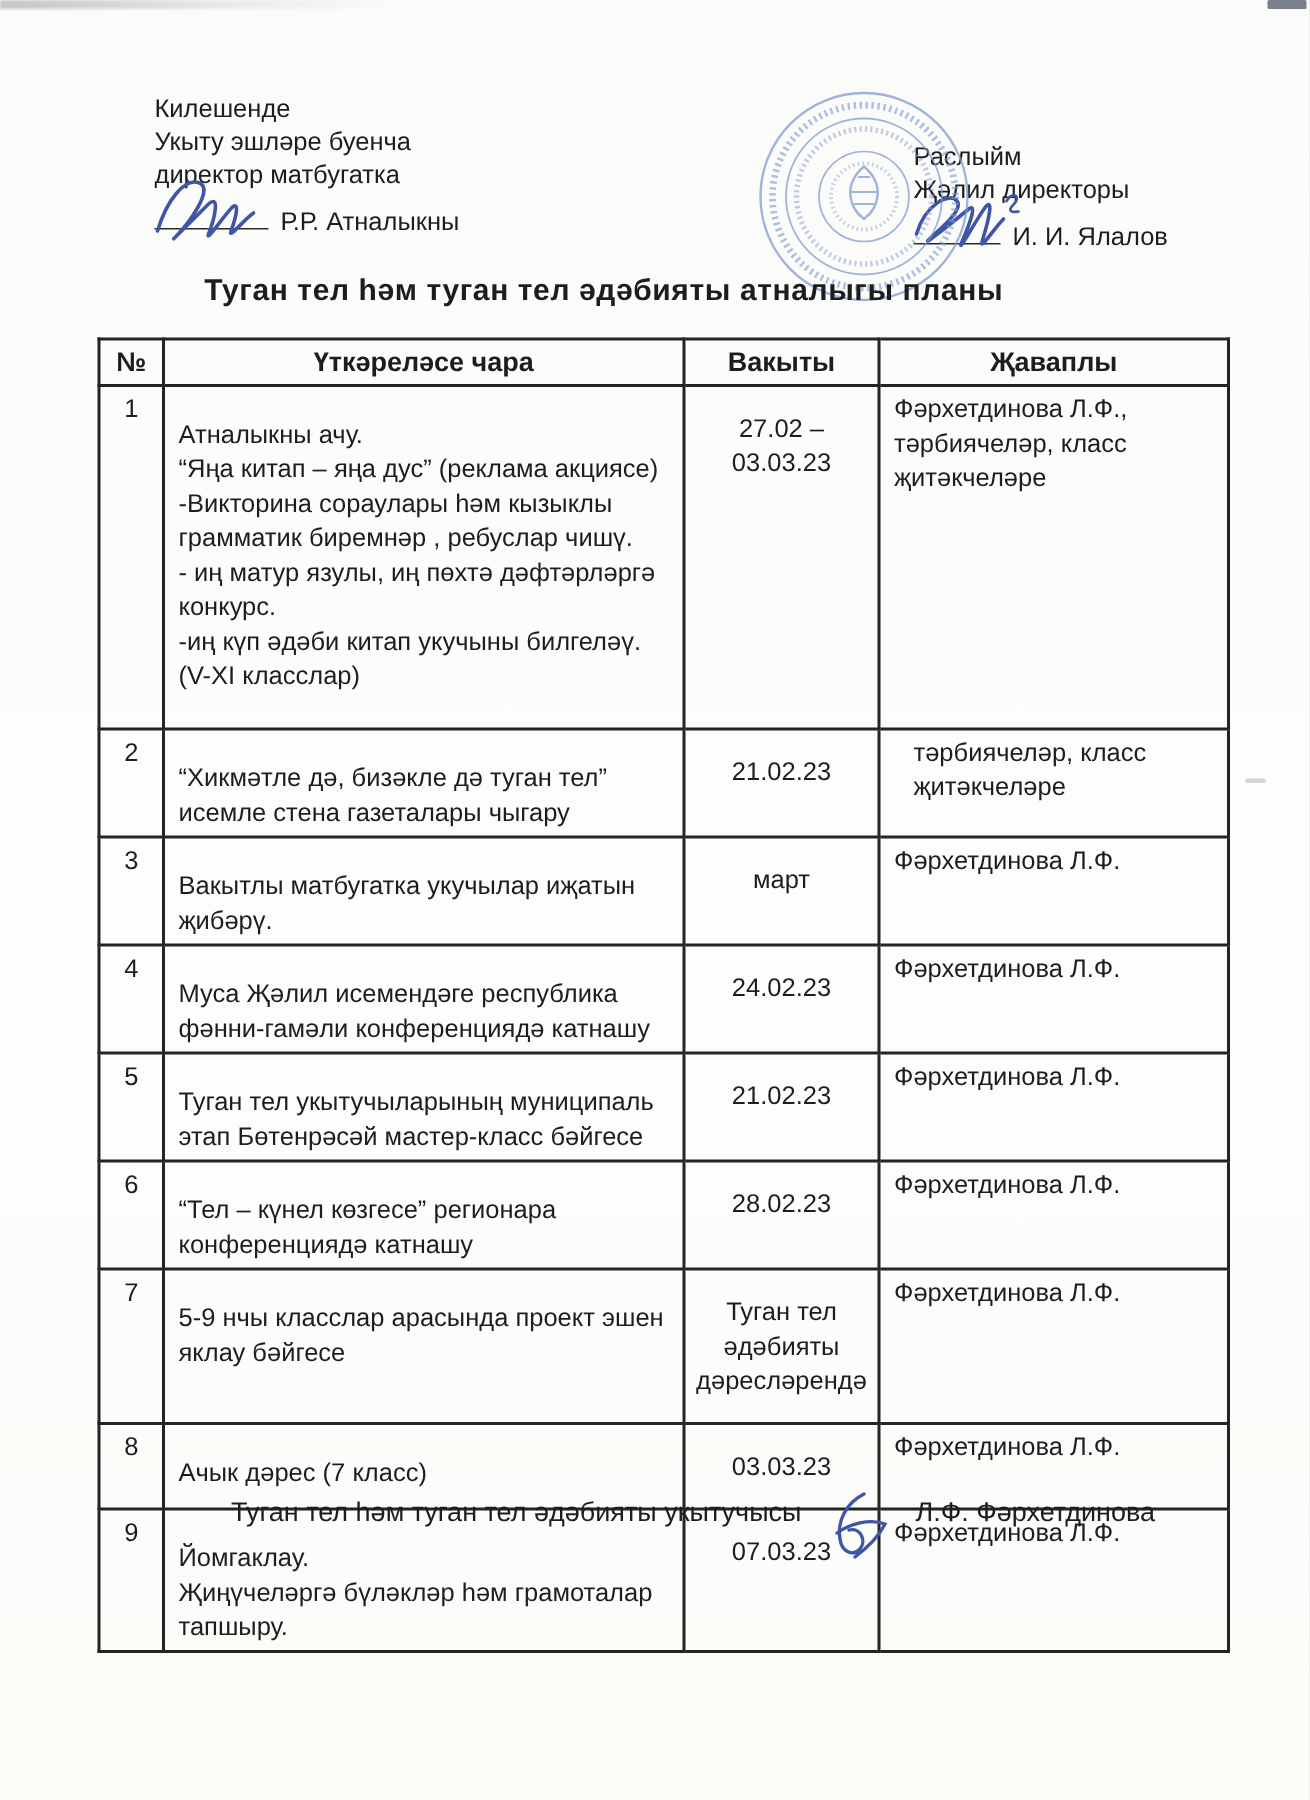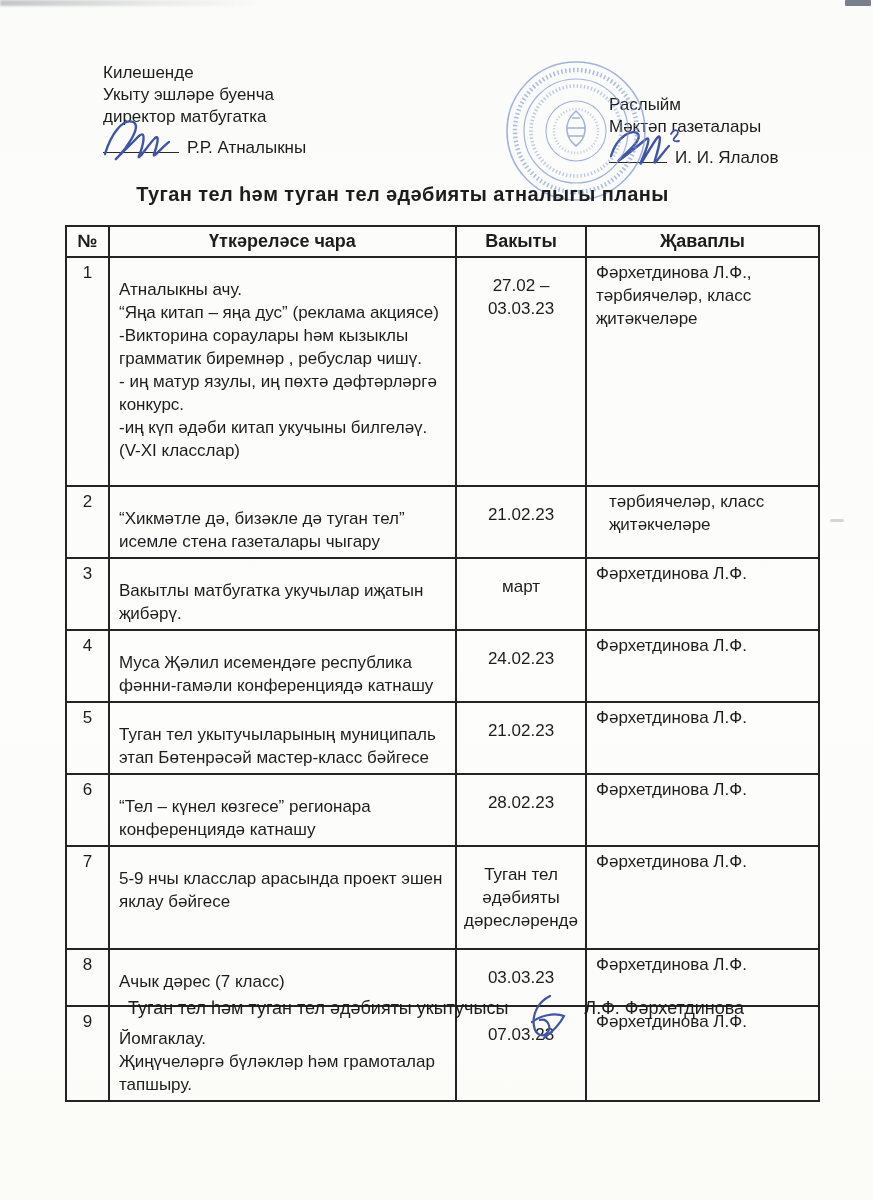--- a/index.html
+++ b/index.html
@@ -50,21 +50,21 @@
   td.c-num{text-align:center;padding-top:3px;}
   td.c-event{padding:20px 8px 4px 9px;white-space:pre-line;}
   td.c-date{text-align:center;padding:16px 4px;white-space:pre-line;}
   td.c-resp{padding:3px 14px 4px 9px;}
   td.c-resp.indent{padding-left:22px;}
   tr.r1{height:229px;} tr.r2{height:61px;} tr.r3{height:50px;}
   tr.r4{height:70px;} tr.r5{height:72px;} tr.r6{height:50px;}
   tr.r7{height:73px;} tr.r8{height:42px;} tr.r9{height:72px;}
 
   
-  .footer-line{position:absolute;left:128px;top:998px;font-size:18px;z-index:2;
+  .footer-line{position:absolute;left:154px;top:998px;font-size:18px;z-index:2;
     display:flex;align-items:flex-start;white-space:nowrap;}
   .footer-sig{margin:-6px 14px 0 16px;}
 </style>
 </head>
 <body>
 
 <div class="page">
 
   <div class="artifact-top-left"></div>
   <div class="artifact-top-right"></div>
@@ -89,21 +89,21 @@
     <div>директор матбугатка</div>
     <div class="sig-row">
       <span class="sig-line left"></span><svg class="sig-svg left" width="92" height="58" viewBox="0 0 92 58">
         <path d="M8 44 C 14 24 26 8 36 12 C 46 16 28 40 20 48 C 14 54 32 36 42 26 C 50 19 46 36 42 46 C 40 52 52 34 58 28 C 63 24 60 36 57 44 C 55 50 66 36 72 32" fill="none" stroke="#3f55a5" stroke-width="2.4" stroke-linecap="round"></path>
       </svg><span class="sig-name">Р.Р. Атналыкны</span>
     </div>
   </div>
 
   <div class="approval approval-right">
     <div>Раслыйм</div>
-    <div>Мәктәп газеталары</div>
+    <div>Җәлил директоры</div>
     <div class="sig-row">
       <span class="sig-line right"></span><svg class="sig-svg right" width="86" height="60" viewBox="0 0 86 60">
         <path d="M6 34 C 12 14 28 6 33 12 C 38 18 20 32 14 38 C 10 42 28 28 40 18 C 47 12 42 26 36 40 C 33 48 46 24 52 16 C 57 10 55 22 50 38 C 47 47 58 30 64 24" fill="none" stroke="#3f55a5" stroke-width="2.4" stroke-linecap="round"></path>
         <path d="M66 12 c 4 -7 10 -3 5 2 c -4 4 -3 6 3 5" fill="none" stroke="#3f55a5" stroke-width="1.8" stroke-linecap="round"></path>
       </svg><span class="sig-name">И. И. Ялалов</span>
     </div>
   </div>
 
   <div class="doc-title">Туган тел һәм туган тел әдәбияты атналыгы планы</div>
 

